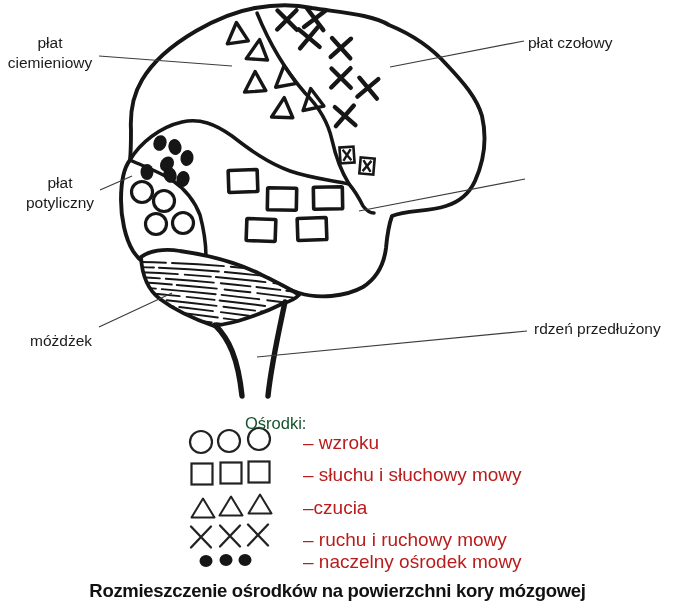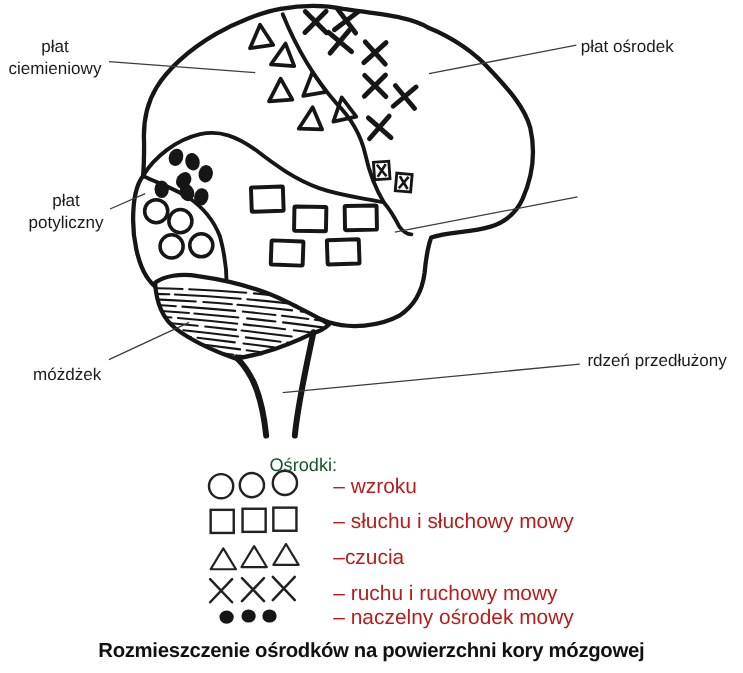--- a/index.html
+++ b/index.html
@@ -177,21 +177,21 @@
       <line x1="100" y1="190" x2="132" y2="176"></line>
       <line x1="99" y1="327" x2="172" y2="293"></line>
       <line x1="257" y1="357" x2="527" y2="331"></line>
     </g>
   </svg>
 
   <div class="lbl center" style="left:2px; top:33px; width:96px;">
     <span>płat</span><br>
     <span>ciemieniowy</span>
   </div>
-  <div class="lbl" style="left:528px; top:33px;">płat ośrodek</div>
+  <div class="lbl" style="left:528px; top:33px;">płat czołowy</div>
   <div class="lbl center" style="left:20px; top:173px; width:80px;">
     <span>płat</span><br>
     <span>potyliczny</span>
   </div>
   <div class="lbl" style="left:30px; top:331px;">móżdżek</div>
   <div class="lbl" style="left:534px; top:319px;">rdzeń przedłużony</div>
 
   <div class="legend-heading">Ośrodki:</div>
   <div class="legend-label" style="top:432px;">– wzroku</div>
   <div class="legend-label" style="top:464px;">– słuchu i słuchowy mowy</div>

